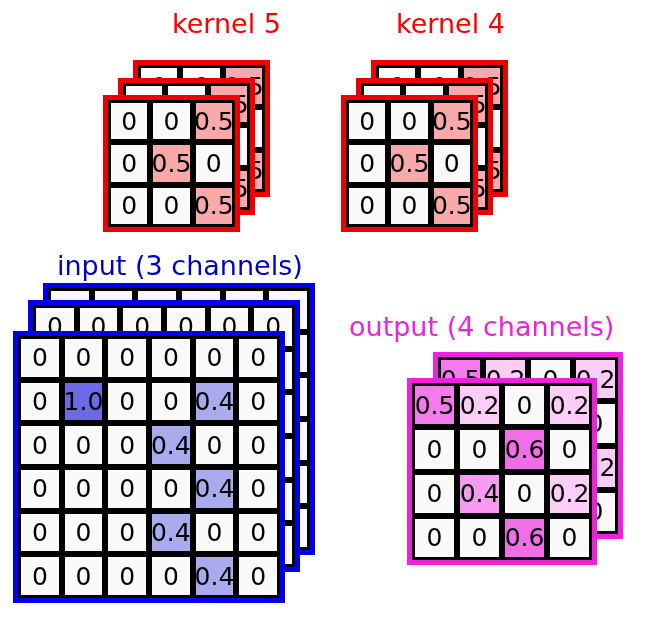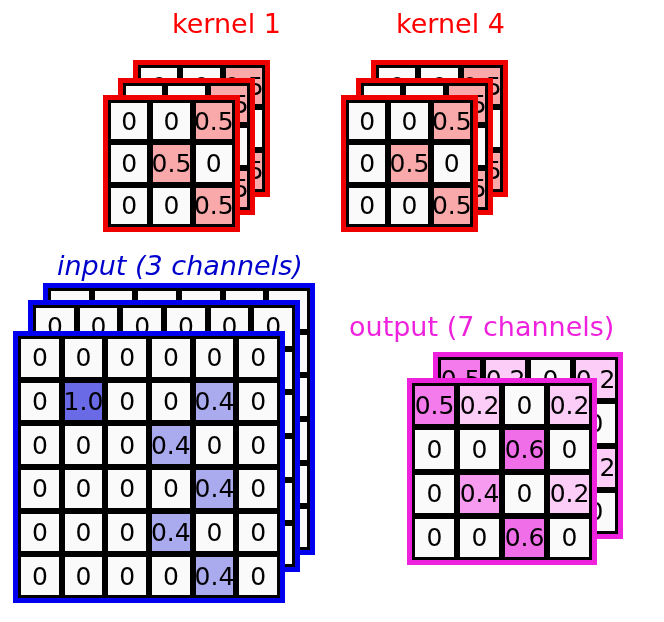--- a/index.html
+++ b/index.html
@@ -4,21 +4,21 @@
 <style>
   html,body{margin:0;padding:0;background:#ffffff;}
   body{width:664px;height:622px;position:relative;overflow:hidden;
        font-family:"DejaVu Sans","Liberation Sans",sans-serif;}
 
   .stage{position:absolute;left:0;top:0;width:664px;height:622px;}
 
   
   .title{position:absolute;white-space:nowrap;font-size:27px;line-height:1;}
   .t-kernel{color:#ff0000;}
-  .t-input{color:#0000cc;font-style:italic;}
+  .t-input{color:#0000cc;}
   .t-output{color:#ee22dd;}
 
   
   .plate{position:absolute;box-sizing:border-box;display:grid;}
   .plate.red   {border:5px solid #ee0000;background:#ffffff;}
   .plate.blue  {border:5px solid #0000ee;background:#ffffff;}
   .plate.mag   {border:5px solid #ee22dd;background:#ffffff;}
 
   .cell{box-sizing:border-box;display:flex;align-items:center;justify-content:center;
         border:3px solid #000000;background:#fafafa;color:#000000;overflow:hidden;}
@@ -27,24 +27,24 @@
   .cell.o{font-size:25px;}
 
   
   .z1{z-index:1;} .z2{z-index:2;} .z3{z-index:3;}
 </style>
 </head>
 <body>
 
 <div class="stage">
 
-  <div class="title t-kernel" style="left:172px;top:10px;">kernel 1</div>
+  <div class="title t-kernel" style="left:172px;top:10px;">kernel 5</div>
   <div class="title t-kernel" style="left:396px;top:10px;">kernel 4</div>
   <div class="title t-input" style="left:57px;top:252px;">input (3 channels)</div>
-  <div class="title t-output" style="left:349px;top:313px;">output (7 channels)</div>
+  <div class="title t-output" style="left:349px;top:313px;">output (4 channels)</div>
 
   <div id="k1b2" class="plate red z1" style="left: 133px; top: 60px; width: 137px; height: 137px; grid-template-columns: repeat(3, 1fr); grid-template-rows: repeat(3, 1fr);">
       <div class="cell k" style="background: rgb(250, 250, 250);">0</div>
       <div class="cell k" style="background: rgb(250, 250, 250);">0</div>
       <div class="cell k" style="background: rgb(249, 169, 169);">0.5</div>
       <div class="cell k" style="background: rgb(250, 250, 250);">0</div>
       <div class="cell k" style="background: rgb(249, 169, 169);">0.5</div>
       <div class="cell k" style="background: rgb(250, 250, 250);">0</div>
       <div class="cell k" style="background: rgb(250, 250, 250);">0</div>
       <div class="cell k" style="background: rgb(250, 250, 250);">0</div>

